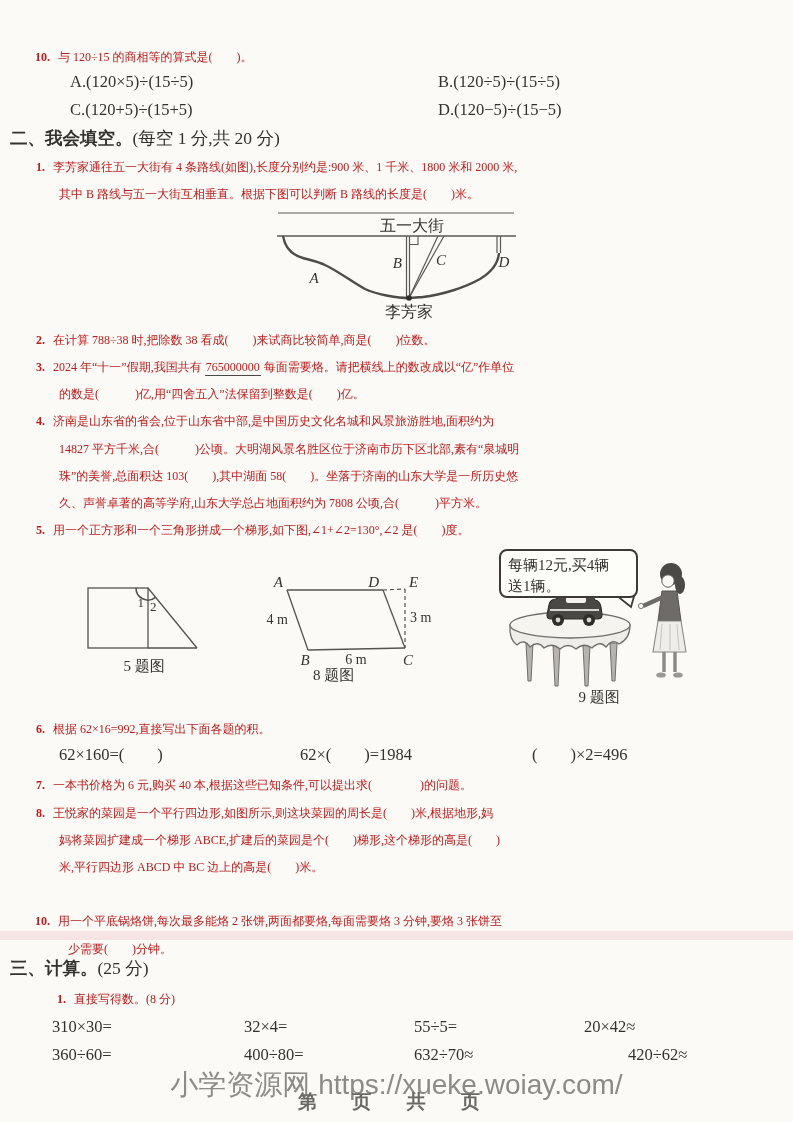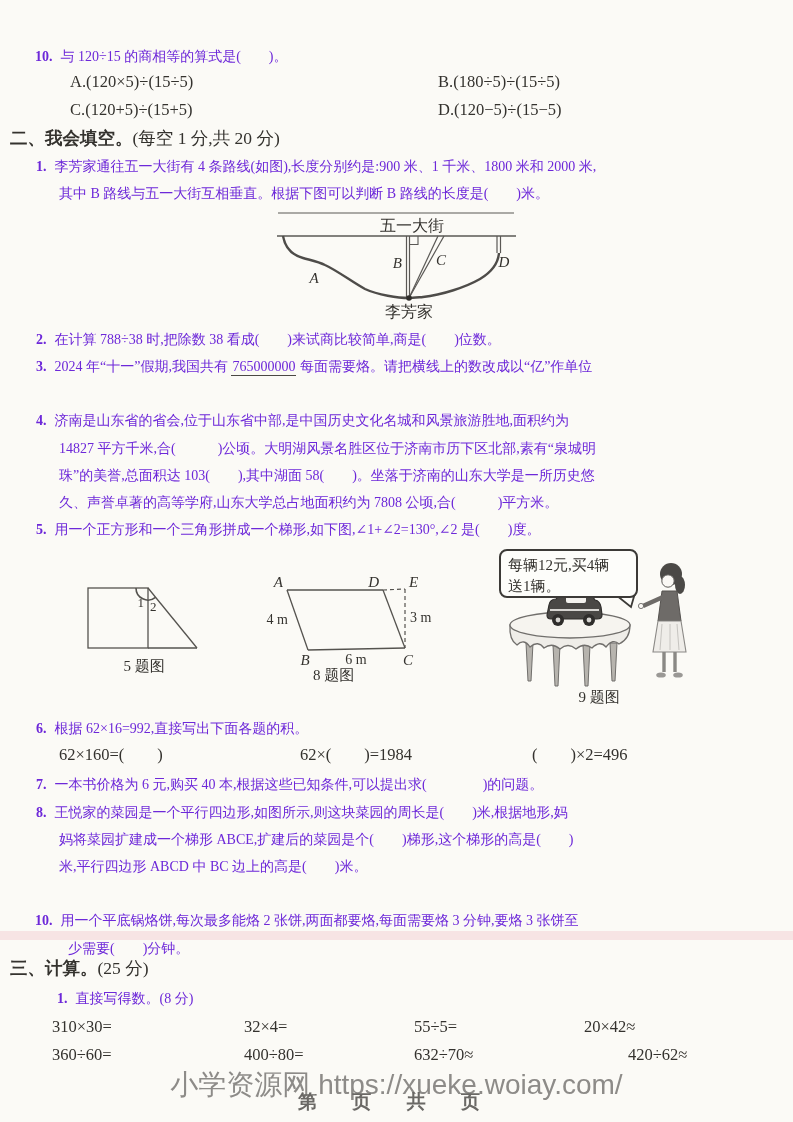--- a/index.html
+++ b/index.html
@@ -1,19 +1,19 @@
 <!DOCTYPE html>
 <html><head>
 <meta charset="utf-8">
 <style>
   html,body{margin:0;padding:0;}
   body{width:793px;height:1122px;background:#ffffff;}
   #page{position:relative;width:793px;height:1122px;background:#fbfaf6;overflow:hidden;
         font-family:"Liberation Serif","DejaVu Serif",serif;color:#34322e;}
-  .line{position:absolute;font-size:14px;line-height:26px;white-space:nowrap;color:#6d28d9;}
+  .line{position:absolute;font-size:12px;line-height:26px;white-space:nowrap;color:#b91c1c;}
   .qnum{font-weight:bold;margin-right:8px;}
   .sechead{position:absolute;font-size:17.5px;white-space:nowrap;}
   .sechead .t{font-weight:bold;}
   .sechead .n{font-weight:normal;}
   .uline{border-bottom:1.4px solid #4a4843;padding:0 1px 1px 1px;}
   .caption{position:absolute;font-size:15px;color:#34322e;text-align:center;white-space:nowrap;}
   .opt{position:absolute;font-size:16.5px;white-space:nowrap;}
   .calc-item{position:absolute;font-size:16.5px;white-space:nowrap;}
   .footer-site{position:absolute;left:0;width:793px;text-align:center;
        font-family:"Liberation Sans","DejaVu Sans",sans-serif;font-size:28px;color:#8d8b88;}
@@ -27,21 +27,21 @@
 </style>
 </head>
 <body>
 
 <div id="page">
 
   <div class="line" style="left:35px;top:44px;">
     <span class="qnum">10.</span><span>与 120÷15 的商相等的算式是(　　)。</span>
   </div>
   <div class="opt" style="left:70px;top:72px;">A.(120×5)÷(15÷5)</div>
-  <div class="opt" style="left:438px;top:72px;">B.(180÷5)÷(15÷5)</div>
+  <div class="opt" style="left:438px;top:72px;">B.(120÷5)÷(15÷5)</div>
   <div class="opt" style="left:70px;top:100px;">C.(120+5)÷(15+5)</div>
   <div class="opt" style="left:438px;top:100px;">D.(120−5)÷(15−5)</div>
 
   <div class="sechead" style="left:10px;top:126px;">
     <span class="t">二、我会填空。</span><span class="n">(每空 1 分,共 20 分)</span>
   </div>
 
   <div class="line" style="left:36px;top:154px;">
     <span class="qnum">1.</span><span>李芳家通往五一大街有 4 条路线(如图),长度分别约是:900 米、1 千米、1800 米和 2000 米,</span>
   </div>
@@ -68,20 +68,21 @@
     <text x="147" y="112" font-size="16" text-anchor="middle">李芳家</text>
   </svg>
 
   <div class="line" style="left:36px;top:327px;">
     <span class="qnum">2.</span><span>在计算 788÷38 时,把除数 38 看成(　　)来试商比较简单,商是(　　)位数。</span>
   </div>
 
   <div class="line" style="left:36px;top:354px;">
     <span class="qnum">3.</span><span>2024 年“十一”假期,我国共有 </span><span class="uline">765000000</span><span> 每面需要烙。请把横线上的数改成以“亿”作单位</span>
   </div>
+  <div class="line" style="left:59px;top:381px;">的数是(　　　)亿,用“四舍五入”法保留到整数是(　　)亿。</div>
 
   <div class="line" style="left:36px;top:408px;">
     <span class="qnum">4.</span><span>济南是山东省的省会,位于山东省中部,是中国历史文化名城和风景旅游胜地,面积约为</span>
   </div>
   <div class="line" style="left:59px;top:436px;">14827 平方千米,合(　　　)公顷。大明湖风景名胜区位于济南市历下区北部,素有“泉城明</div>
   <div class="line" style="left:59px;top:463px;">珠”的美誉,总面积达 103(　　),其中湖面 58(　　)。坐落于济南的山东大学是一所历史悠</div>
   <div class="line" style="left:59px;top:490px;">久、声誉卓著的高等学府,山东大学总占地面积约为 7808 公顷,合(　　　)平方米。</div>
 
   <div class="line" style="left:36px;top:517px;">
     <span class="qnum">5.</span><span>用一个正方形和一个三角形拼成一个梯形,如下图,∠1+∠2=130°,∠2 是(　　)度。</span>

